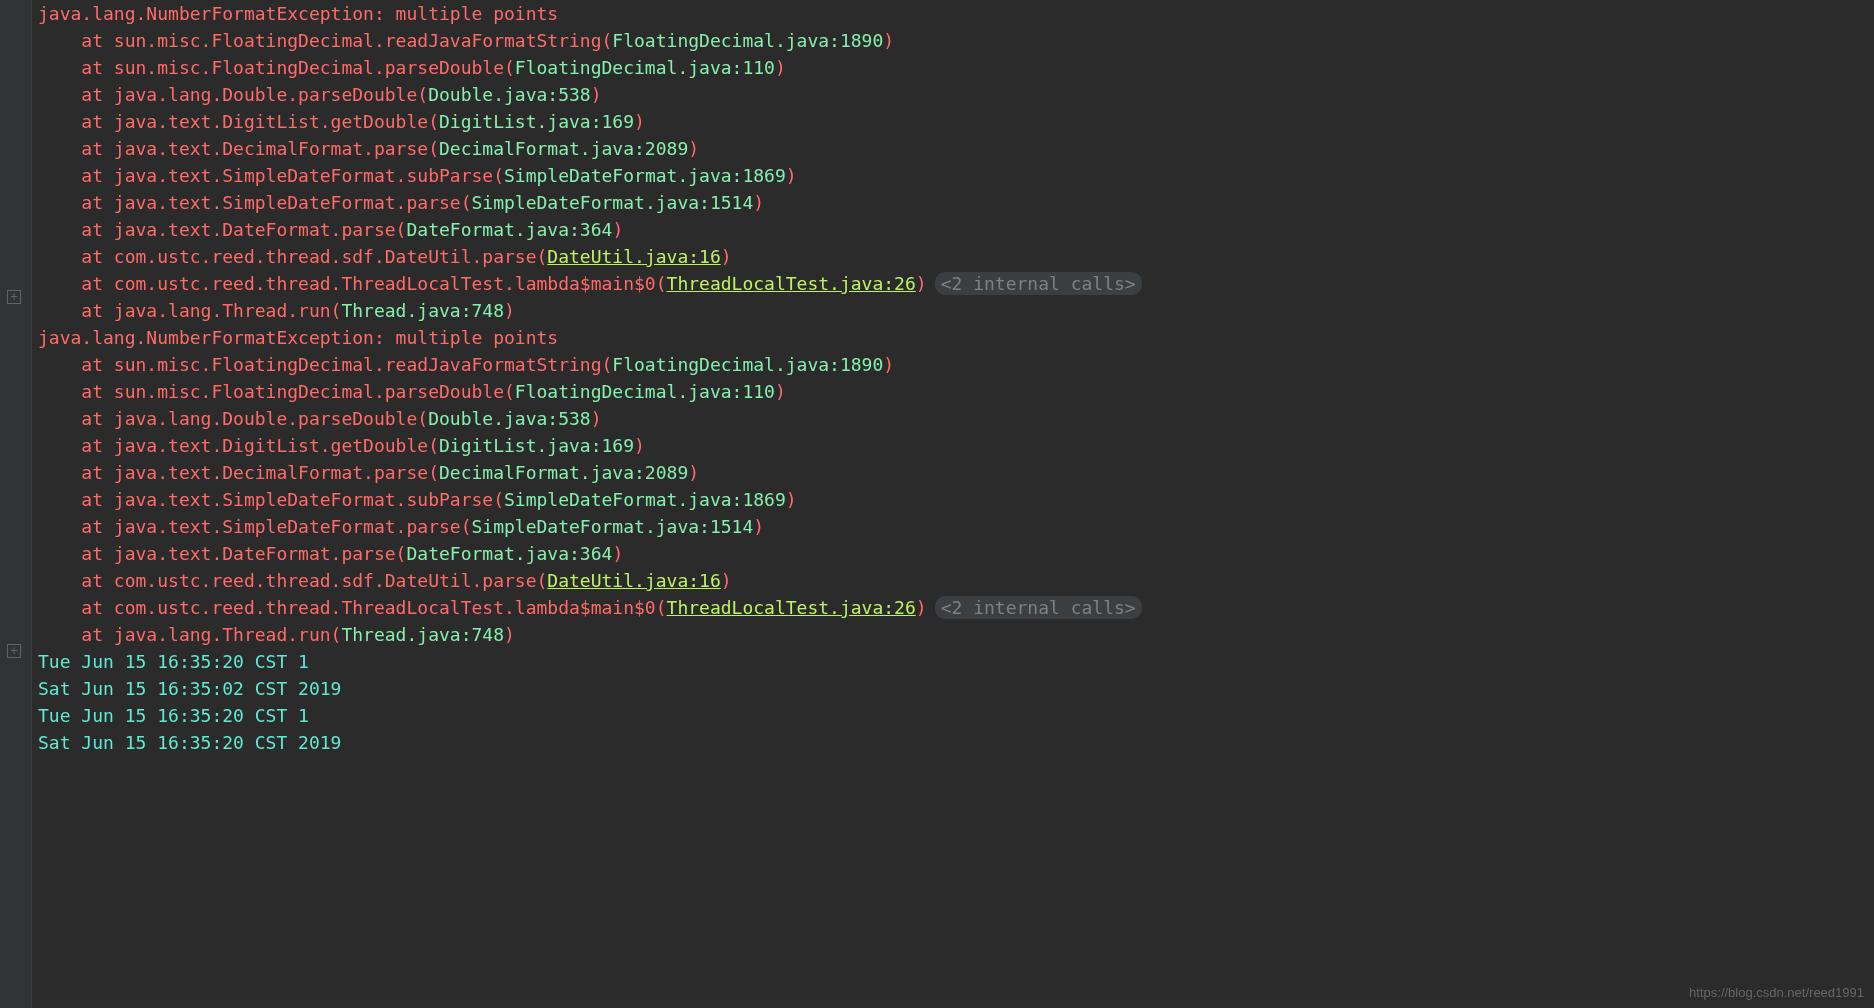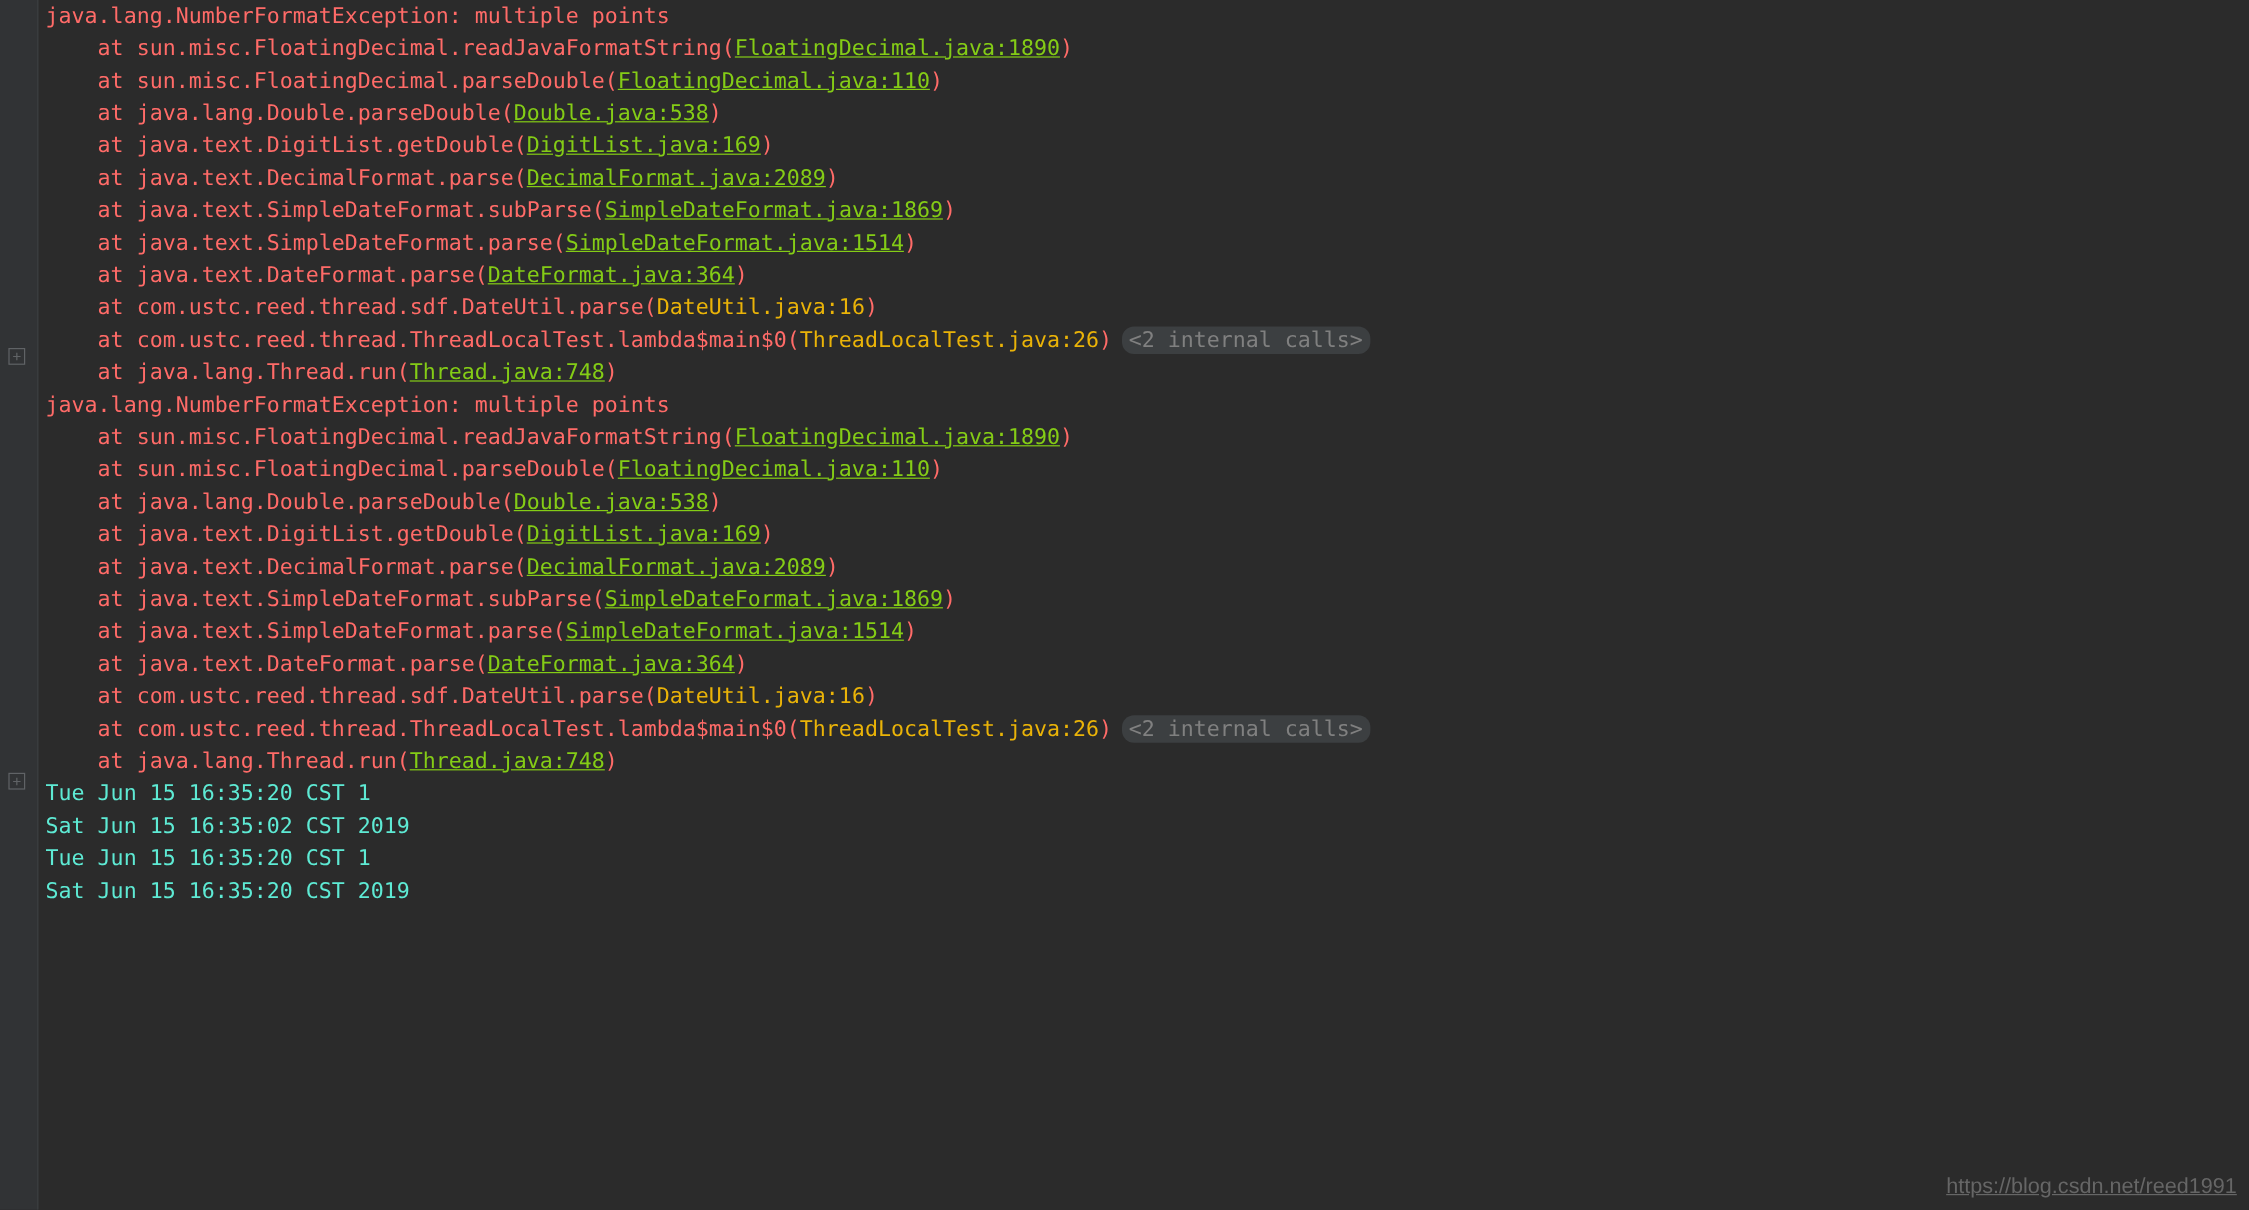--- a/index.html
+++ b/index.html
@@ -40,38 +40,37 @@
     .console {
       position: absolute;
       left: 38px;
       top: 0;
       right: 0;
       padding: 0;
       white-space: pre;
     }
     .line { display: block; }
     .err { color: #ff6b68; text-align: right; }
-    .link-gray { color: #84cc16; text-decoration: underline; cursor: pointer; }
-    .link-blue { color: #eab308; cursor: pointer; }
+    .link-gray { color: #86efac; cursor: pointer; }
+    .link-blue { color: #bef264; text-decoration: underline; cursor: pointer; }
     .info { color: #5eead4; }
     .internal-calls {
       background: #3c3f41;
       color: #808080;
       padding: 1px 6px;
       margin-left: 8px;
       border-radius: 10px;
     }
     .watermark {
       position: absolute;
       right: 10px;
       bottom: 6px;
       color: #666;
-      font-size: 18px;
+      font-size: 13px;
       font-family: sans-serif;
-      text-decoration: underline;
     }
   </style>
 </head>
 <body>
 
 <div class="gutter">
   <div class="gutter-icon" style="top:290px;">+</div>
   <div class="gutter-icon" style="top:644px;">+</div>
 </div>
 

